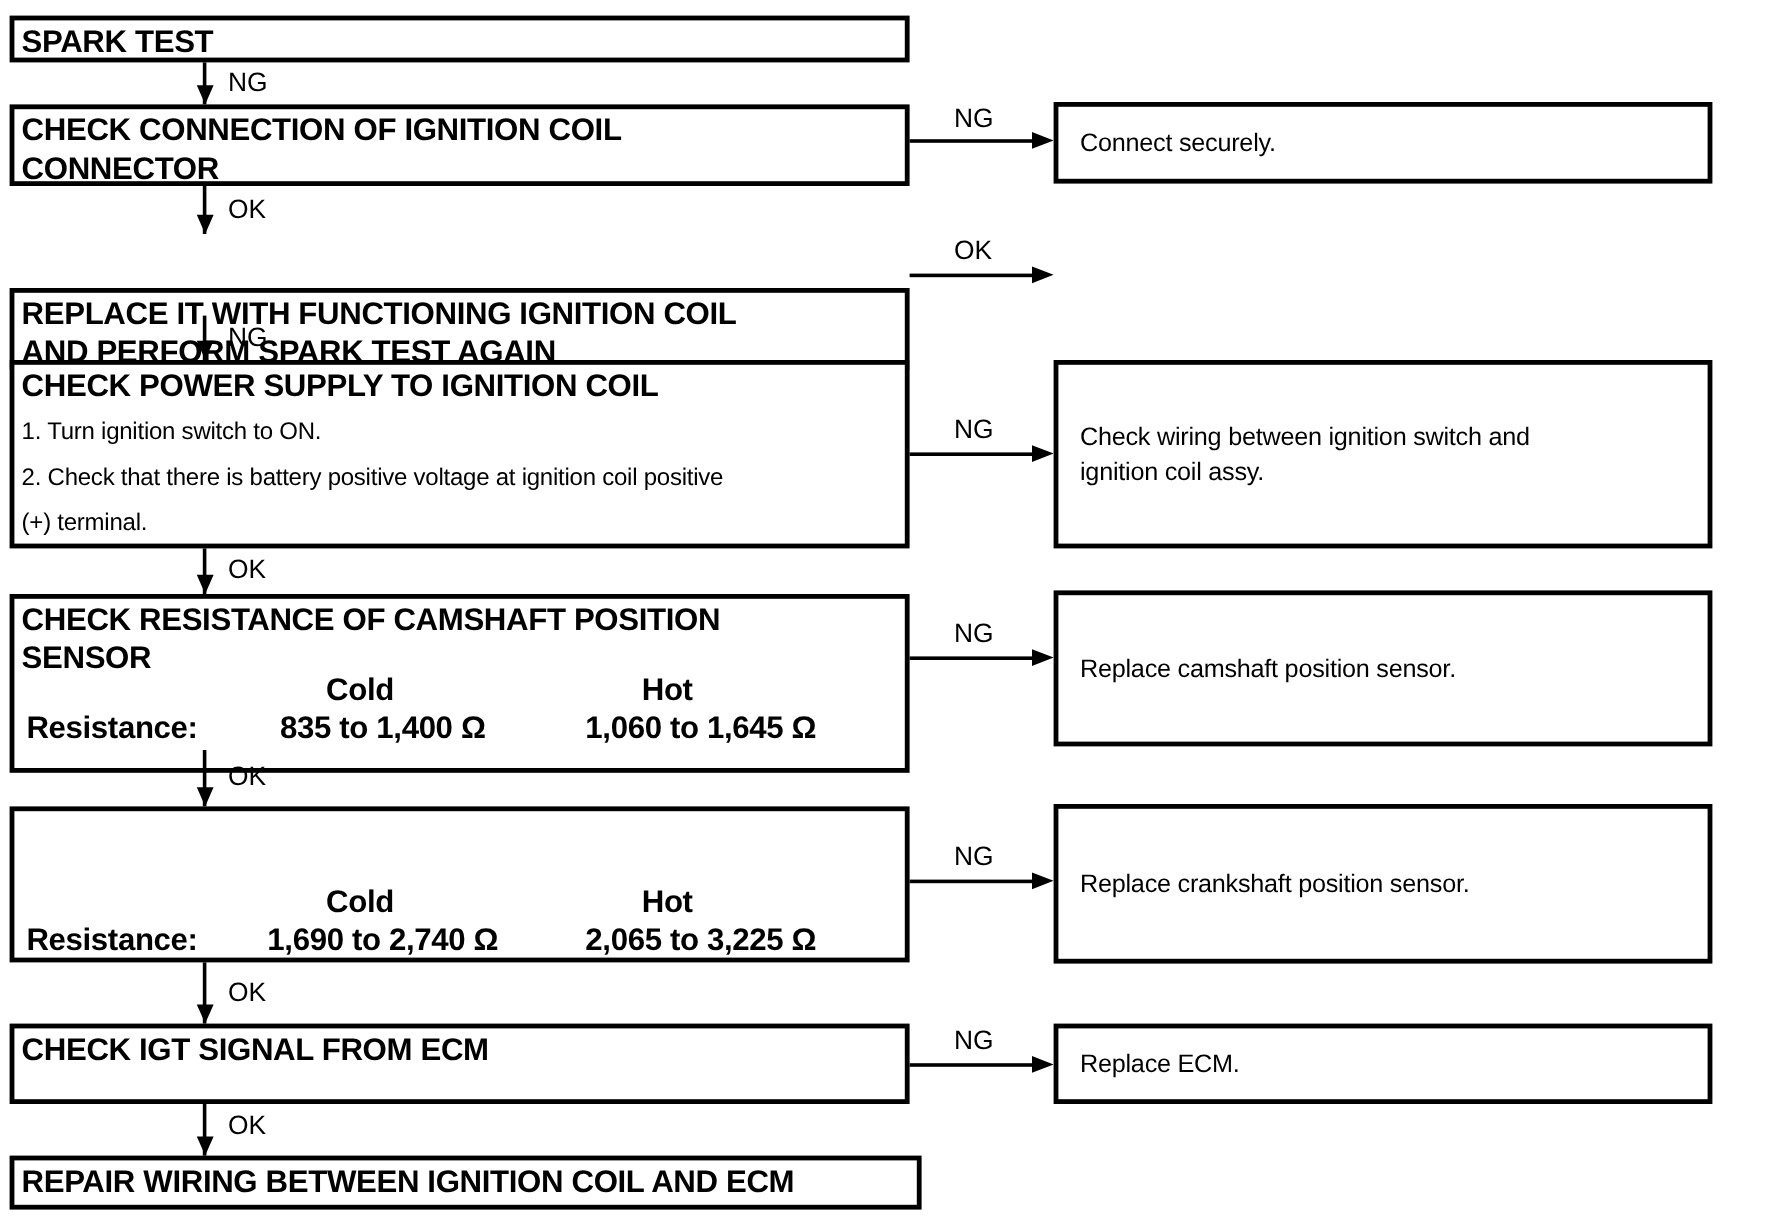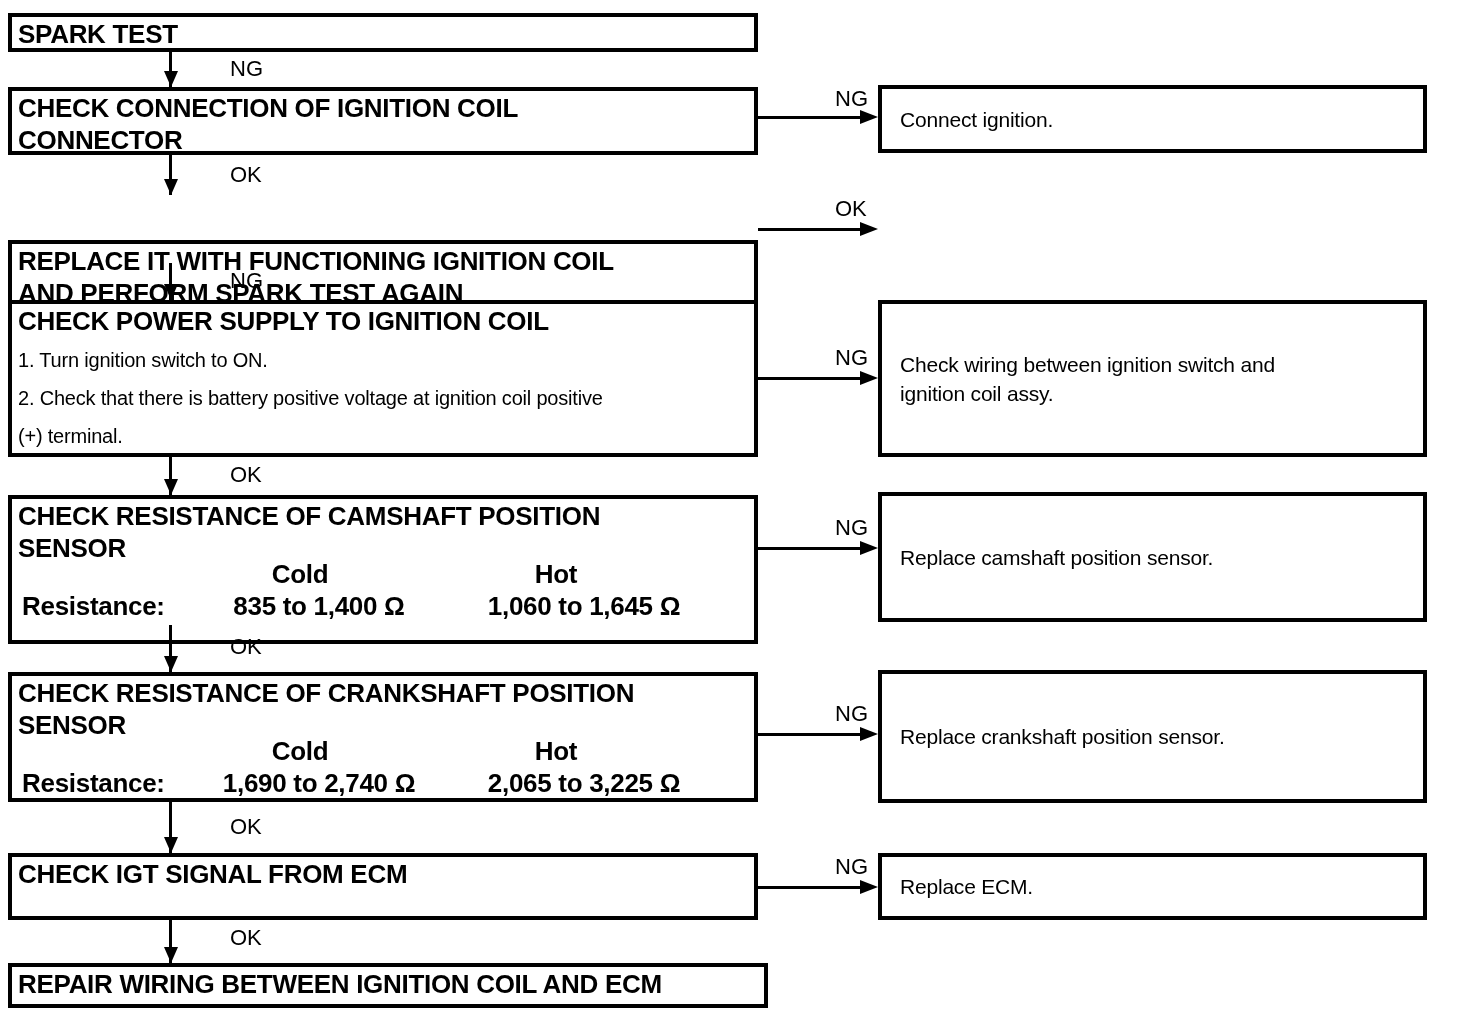--- a/index.html
+++ b/index.html
@@ -94,21 +94,20 @@
     width: 0; height: 0;
     border-top: 7px solid transparent;
     border-bottom: 7px solid transparent;
     border-left: 18px solid #000;
   }
   .clabel {
     position: absolute;
     font-size: 22px;
     line-height: 26px;
     white-space: nowrap;
-    margin-left: 40px;
   }
 </style>
 </head>
 <body>
 
 <div class="canvas">
 
   <div class="box step" style="top:13px; height:39px;">
     <div class="title">SPARK TEST</div>
   </div>
@@ -133,38 +132,37 @@
   <div class="box step" style="top:495px; height:149px;">
     <div class="title wrap">CHECK RESISTANCE OF CAMSHAFT POSITION SENSOR</div>
     <span class="res-head res-center col-cold-h">Cold</span>
     <span class="res-head res-center col-hot-h">Hot</span>
     <span class="res-val res-label">Resistance:</span>
     <span class="res-val res-center col-cold-v">835 to 1,400 Ω</span>
     <span class="res-val res-center col-hot-v">1,060 to 1,645 Ω</span>
   </div>
 
   <div class="box step" style="top:672px; height:130px;">
-    <div class="title wrap">CHECK RESISTANCE OF CRANKSHAFT POSITION SENSOR</div>
     <span class="res-head res-center col-cold-h">Cold</span>
     <span class="res-head res-center col-hot-h">Hot</span>
     <span class="res-val res-label">Resistance:</span>
     <span class="res-val res-center col-cold-v">1,690 to 2,740 Ω</span>
     <span class="res-val res-center col-hot-v">2,065 to 3,225 Ω</span>
   </div>
 
   <div class="box step" style="top:963px; height:45px; width:760px;">
     <div class="title">REPAIR WIRING BETWEEN IGNITION COIL AND ECM</div>
   </div>
 
   <div class="box step" style="top:853px; height:67px;">
     <div class="title">CHECK IGT SIGNAL FROM ECM</div>
   </div>
 
   <div class="box action-box" style="top:85px; height:68px;">
-    <div class="action">Connect ignition.</div>
+    <div class="action">Connect securely.</div>
   </div>
   <div class="box action-box" style="top:300px; height:157px;">
     <div class="action">Check wiring between ignition switch and ignition coil assy.</div>
   </div>
   <div class="box action-box" style="top:492px; height:130px;">
     <div class="action">Replace camshaft position sensor.</div>
   </div>
   <div class="box action-box" style="top:670px; height:133px;">
     <div class="action">Replace crankshaft position sensor.</div>
   </div>

